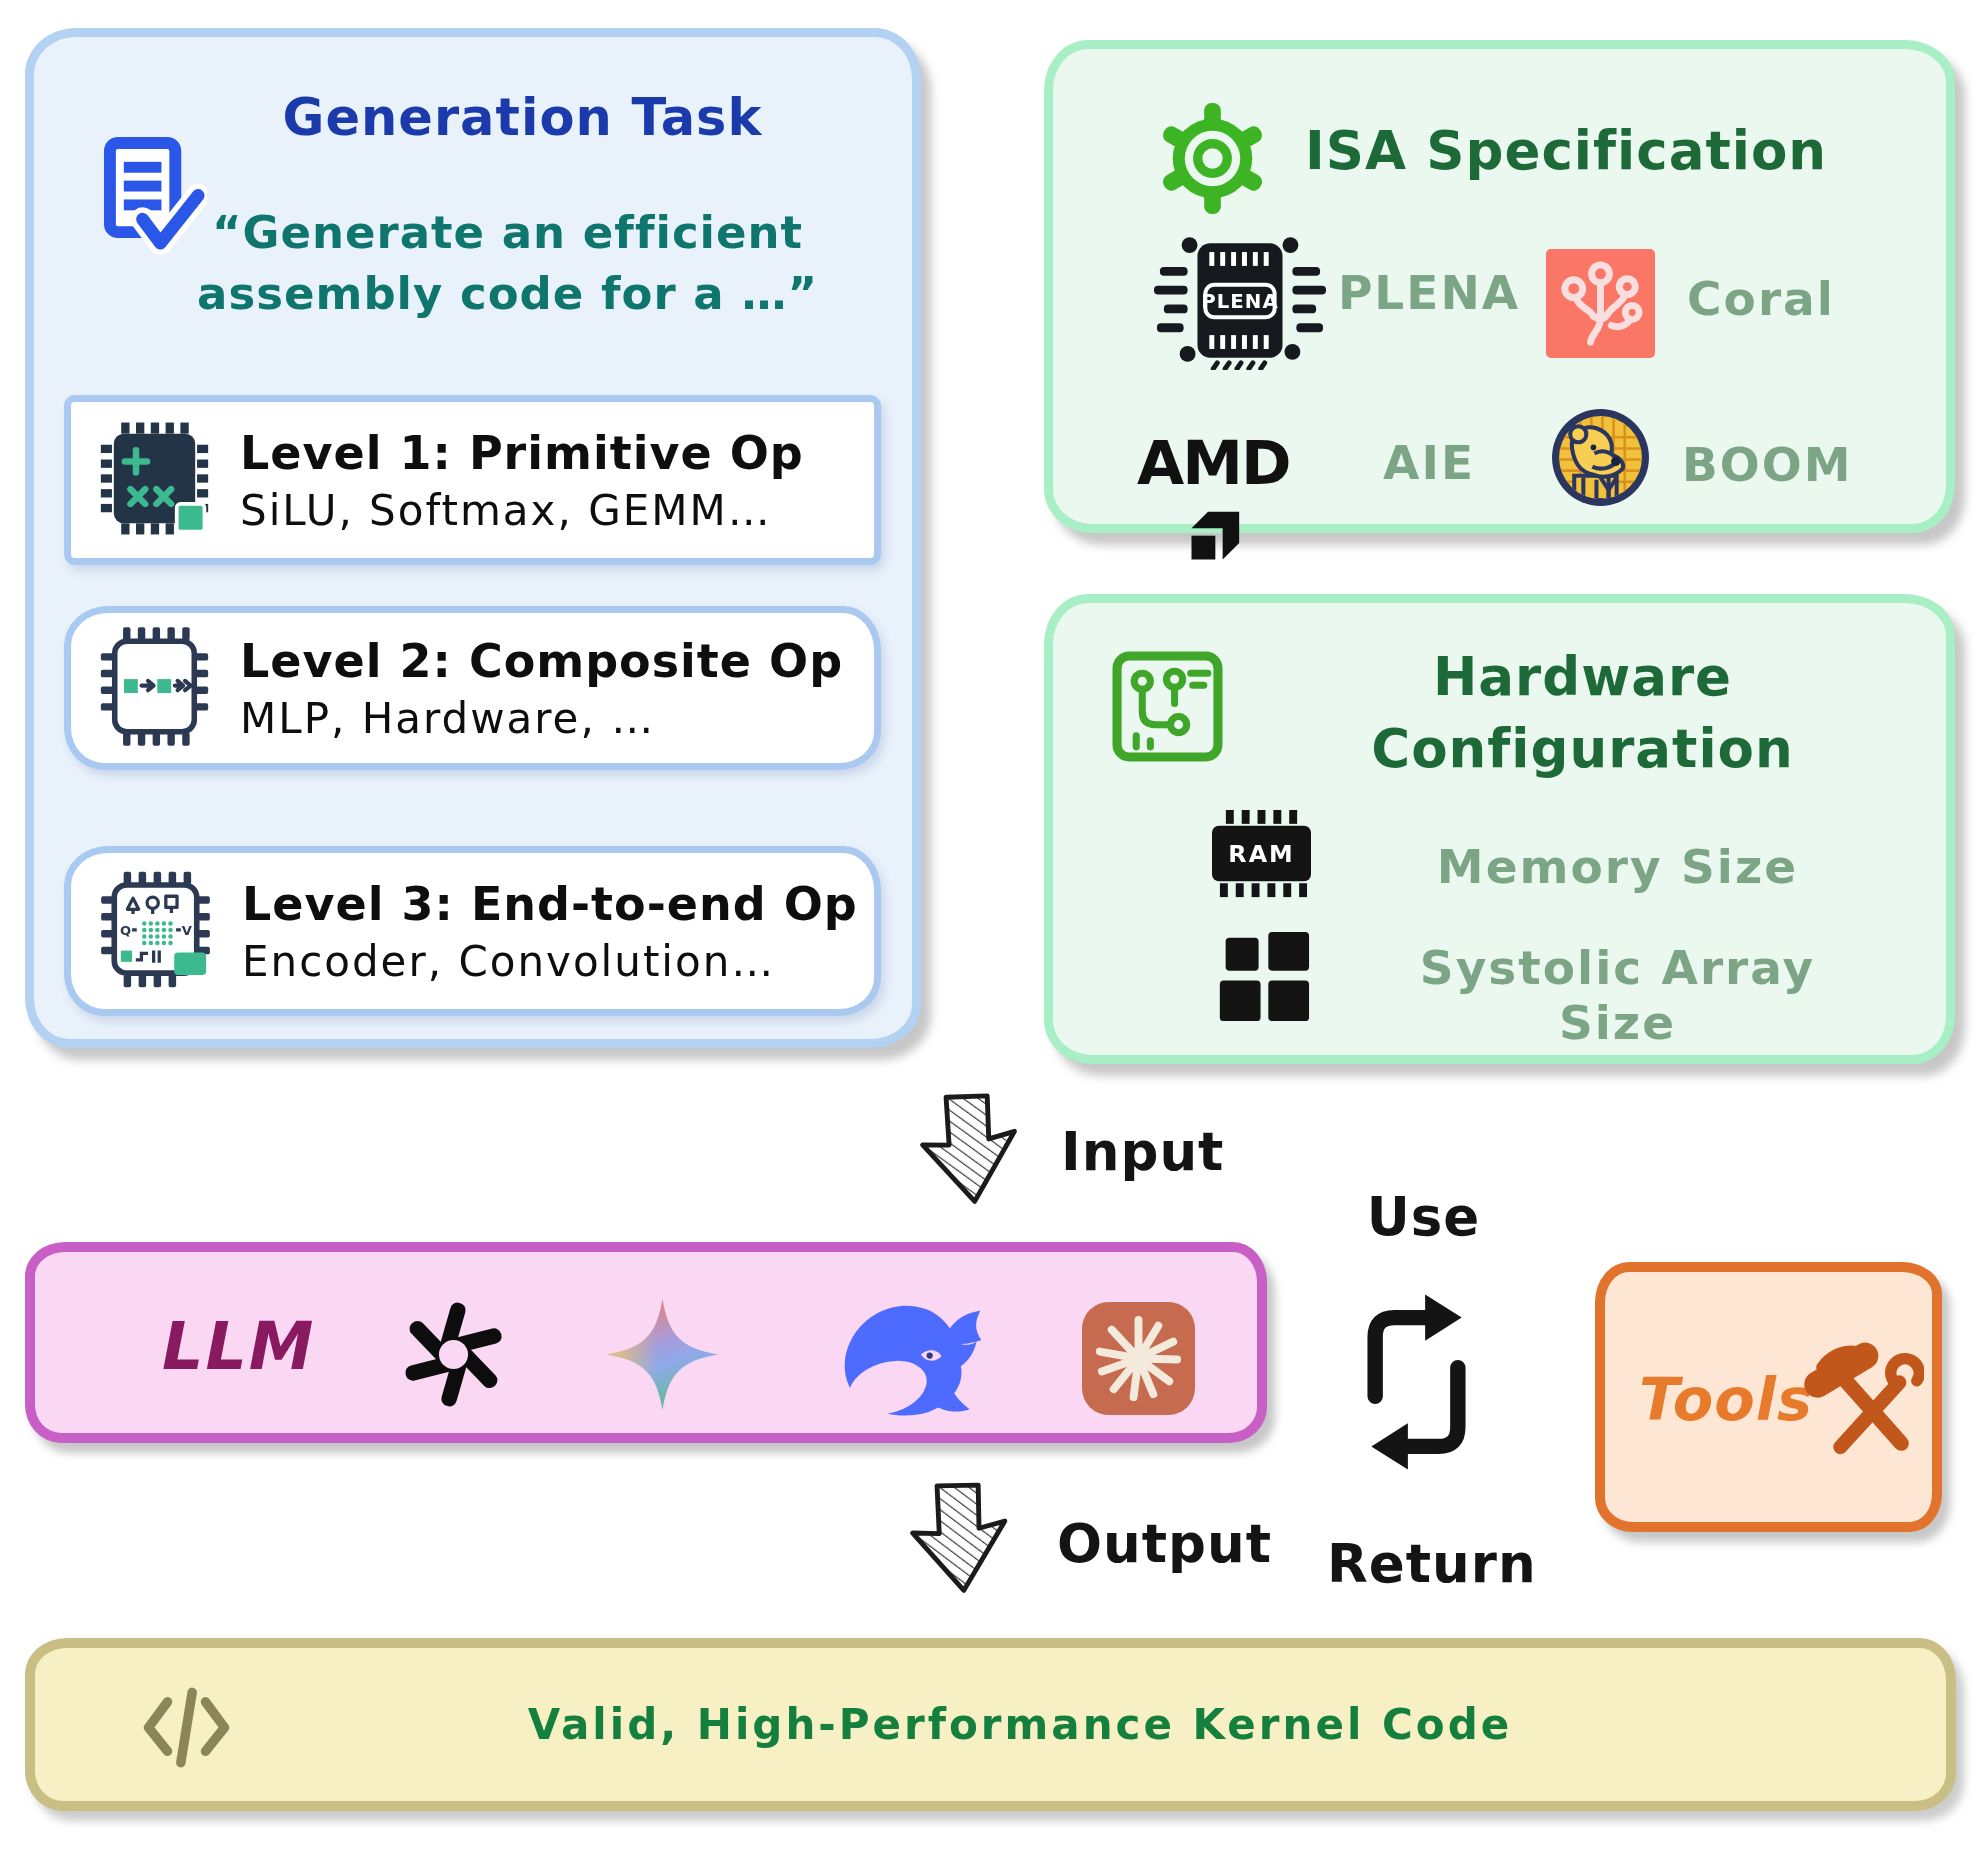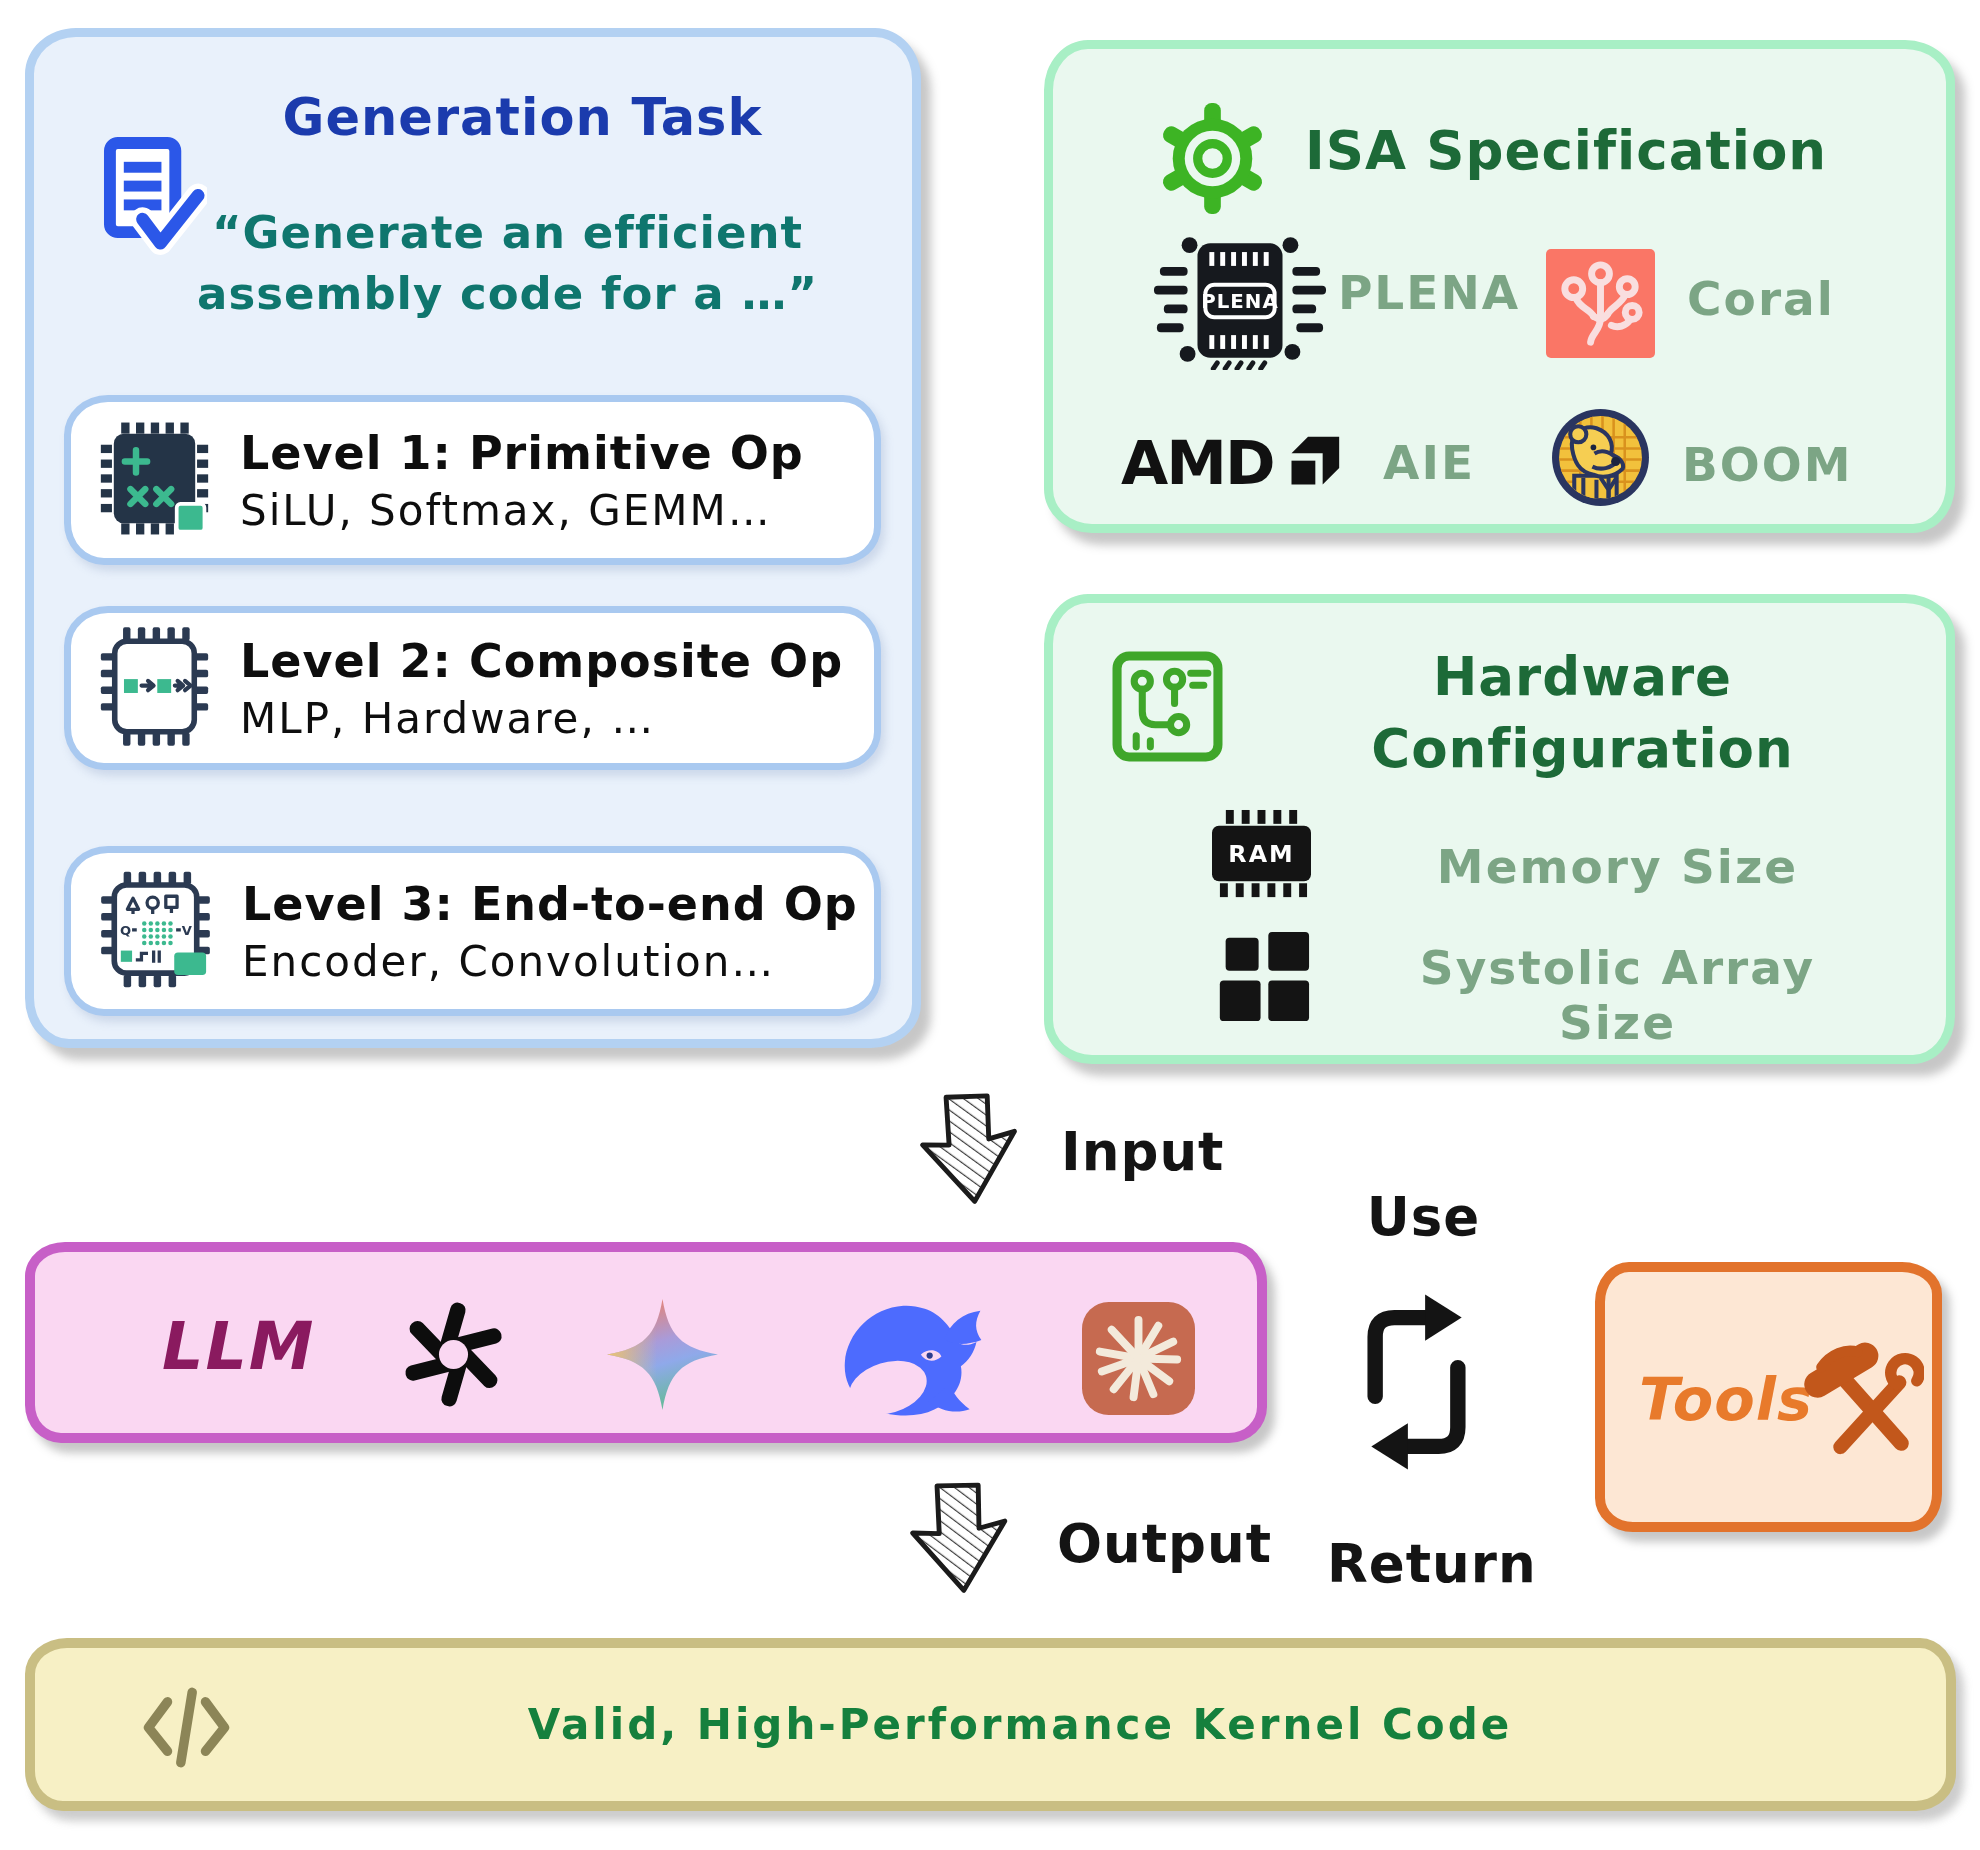--- a/index.html
+++ b/index.html
@@ -94,21 +94,21 @@
         <path d="M40,84 L58,108 L96,60" fill="none" stroke="#ffffff" stroke-width="24" stroke-linecap="round" stroke-linejoin="round"></path>
         <path d="M40,84 L58,108 L96,60" fill="none" stroke="#2B57E8" stroke-width="13" stroke-linecap="round" stroke-linejoin="round"></path>
       </svg>
     </div>
 
     <div class="abs task-quote">
       <div>“Generate an efficient</div>
       <div>assembly code for a  …”</div>
     </div>
 
-    <div class="abs level-card" style="top:358px;">
+    <div class="abs level-card" style="top:358px;border-radius:11px;">
       <span>
         <svg width="111" height="117" viewBox="0 0 120 125">
           <g fill="#243447">
             <rect x="24" y="2" width="9" height="12"></rect>
               <rect x="40" y="2" width="9" height="12"></rect>
               <rect x="56" y="2" width="9" height="12"></rect>
               <rect x="72" y="2" width="9" height="12"></rect>
               <rect x="88" y="2" width="9" height="12"></rect>
             <rect x="24" y="111" width="9" height="12"></rect>
               <rect x="40" y="111" width="9" height="12"></rect>
@@ -321,21 +321,21 @@
           <path d="M55,34 V66"></path>
           <path d="M80,46 C76,56 66,58 62,66"></path>
           <path d="M85,71 C81,78 72,80 66,77"></path>
           <path d="M48,68 C54,72 58,72 62,66"></path>
           <path d="M55,70 C55,82 46,85 45,94"></path>
         </g>
       </svg>
     </div>
     <div class="abs sage" style="left:629px;top:222px;width:158px;text-align:center;">Coral</div>
 
-    <div class="abs" style="left:68px;top:378px;display:flex;align-items:center;gap:12px;">
+    <div class="abs" style="left:84px;top:378px;display:flex;align-items:center;gap:12px;flex-direction:column;">
       <span style="font-size:61px;font-weight:bold;color:#111111;letter-spacing:-2px;">AMD</span>
       <svg width="55" height="55" viewBox="0 0 60 60">
         <g fill="#111111">
           <path d="M6,20 L24,2 L58,2 L58,36 L40,54 L40,20 Z"></path>
           <rect x="6" y="28" width="26" height="26"></rect>
         </g>
       </svg>
     </div>
     <div class="abs sage" style="left:282px;top:386px;width:188px;text-align:center;">AIE</div>
 

